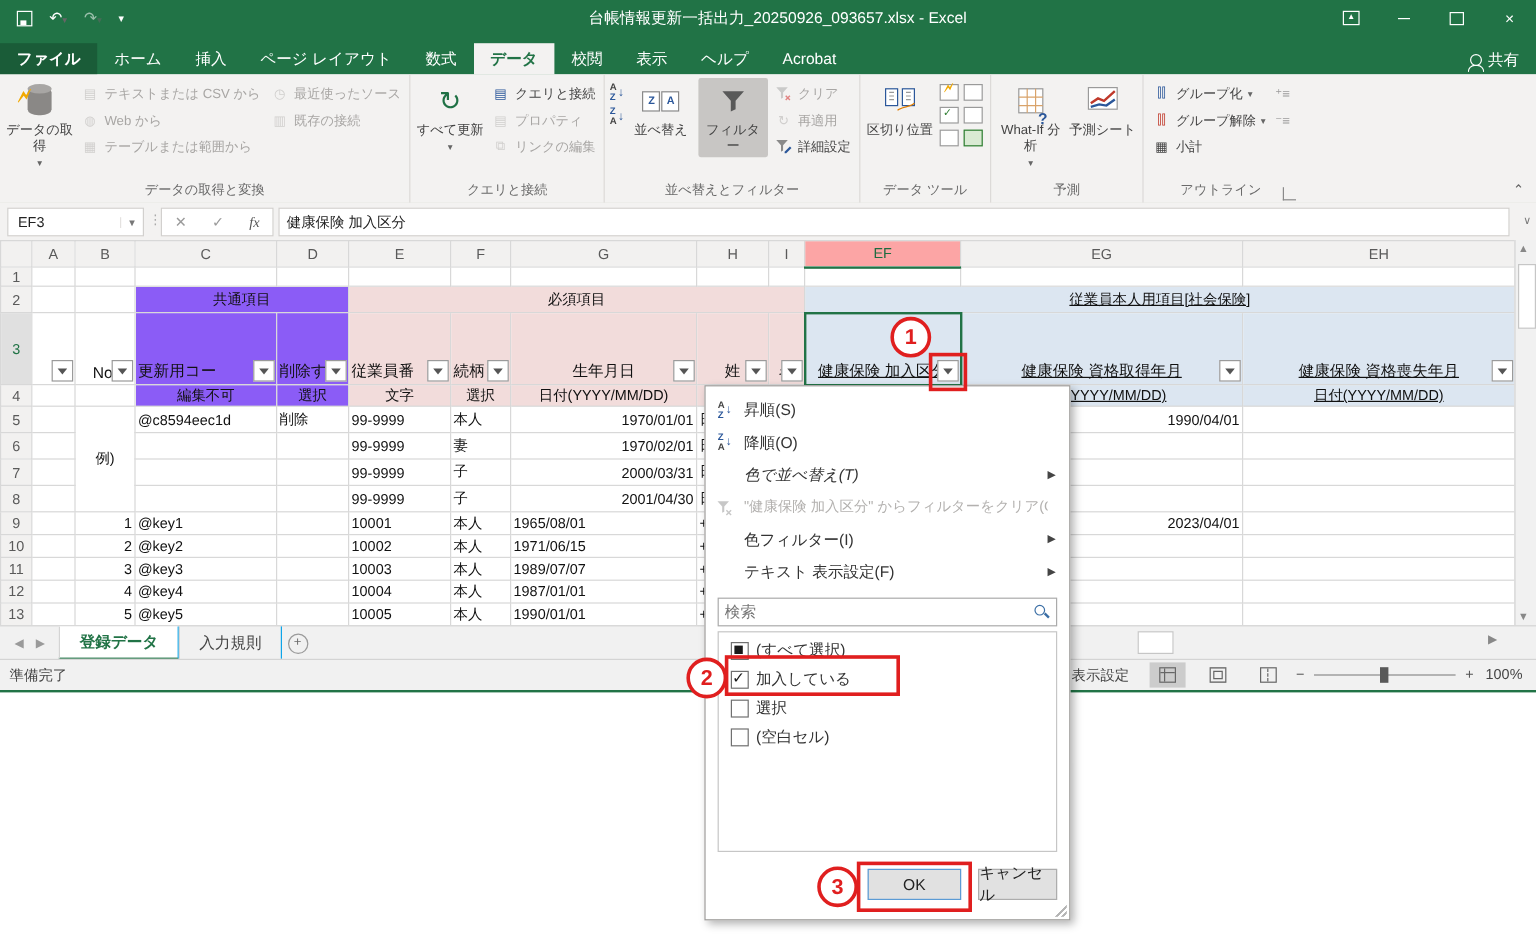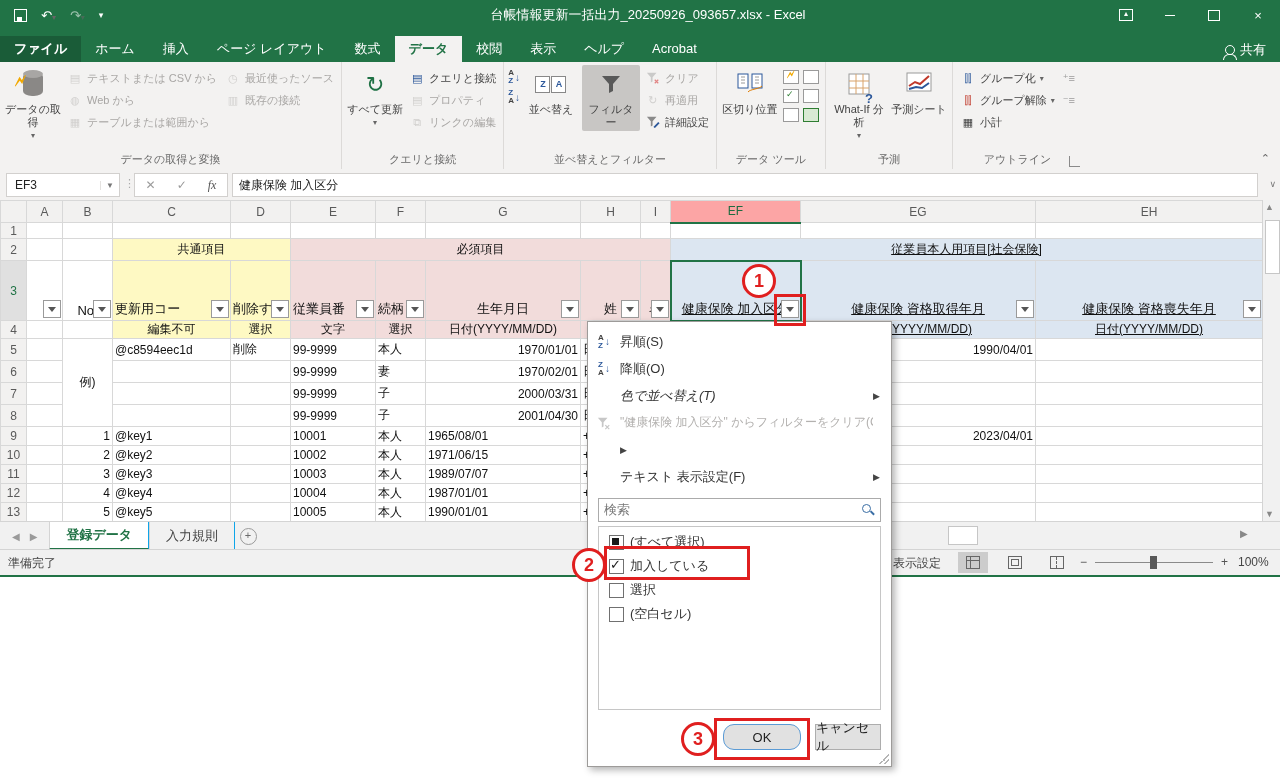--- a/index.html
+++ b/index.html
@@ -66,21 +66,21 @@
   .fvalue{position:absolute;left:232px;top:4px;right:22px;height:22px;background:#fff;border:1px solid #d2d0ce;font-size:12px;color:#222;line-height:22px;padding-left:6px;}
   .fchev{position:absolute;right:4px;top:10px;color:#777;font-size:9px;}
   
   table.sheet{position:absolute;left:0;top:200px;border-collapse:collapse;table-layout:fixed;font-size:12px;color:#111;}
   table.sheet td,table.sheet th{padding:0 2px;overflow:hidden;white-space:nowrap;border:1px solid #d8d8d8;font-weight:normal;}
   .colhdr th{background:#f2f1f0;color:#5a5a5a;font-size:12px;text-align:center;border:1px solid #cfcecd;}
   .colhdr th.sel{background:#fca5a5;color:#1e6b40;border-bottom:2px solid #217346;}
   td.rh{background:#f2f1f0;color:#5a5a5a;text-align:center;border:1px solid #cfcecd;font-size:12px;}
   td.rh.sel{background:#e0e0e0;color:#217346;}
   td.tb{border:1px solid #333;}
-  .hg{background:#fef9c3;}
+  .hg{background:#8b5cf6;}
   .hp{background:#f2dcdb;}
   .hb{background:#dce6f1;text-decoration:underline;}
   td.ctr{text-align:center;}
   td.rt{text-align:right;}
   .hcell{position:relative;vertical-align:bottom;}
   .hcell .ht{display:block;text-align:center;font-size:13px;padding-bottom:2px;}
   .hcell .ht.lft{text-align:left;}
   .fb{position:absolute;right:1px;bottom:2px;width:16px;height:16px;background:#fff;border:1px solid #9a9a9a;display:flex;align-items:center;justify-content:center;}
   .fb i{width:0;height:0;border-left:4px solid transparent;border-right:4px solid transparent;border-top:5px solid #555;}
   
@@ -137,21 +137,21 @@
   .mag{width:16px;flex:none;position:relative;height:16px;margin-right:4px;}
   .mag:before{content:"";position:absolute;left:2px;top:2px;width:7px;height:7px;border:1.5px solid #3a6ea5;border-radius:50%;}
   .mag:after{content:"";position:absolute;left:10px;top:10px;width:5px;height:1.5px;background:#3a6ea5;transform:rotate(45deg);}
   .chklist{position:absolute;left:10px;top:204px;width:281px;height:182px;border:1px solid #c6c6c6;overflow:hidden;}
   .ci{position:absolute;left:10px;height:24px;display:flex;align-items:center;gap:6px;}
   .cb{width:13px;height:13px;border:1px solid #707070;background:#fff;position:relative;flex:none;}
   .cb.ind:after{content:"";position:absolute;left:2px;top:2px;width:7px;height:7px;background:#1a1a1a;}
   .cb.chk:after{content:"✓";position:absolute;left:0px;top:-3px;font-size:13px;font-weight:bold;color:#1a1a1a;}
   .btn{position:absolute;height:24px;background:#e1e1e1;border:1px solid #adadad;font-size:13px;color:#222;
        display:flex;align-items:center;justify-content:center;}
-  .btn.okb{left:135px;top:402px;width:76px;border-color:#5b9bd5;border-radius:11px;}
+  .btn.okb{left:135px;top:402px;width:76px;border-color:#5b9bd5;}
   .btn.cnb{left:227px;top:402px;width:64px;}
   .grip{position:absolute;right:2px;bottom:2px;width:10px;height:10px;
         background:linear-gradient(135deg,transparent 50%,#b5b5b5 50%,#b5b5b5 60%,transparent 60%,transparent 75%,#b5b5b5 75%,#b5b5b5 85%,transparent 85%);}
   
   .rbox{position:absolute;border:3px solid #e01f1f;z-index:99;pointer-events:none;}
   .rcirc{position:absolute;width:28px;height:28px;border:3px solid #e01f1f;border-radius:50%;background:#fff;
          color:#e01f1f;font-weight:bold;font-size:18px;line-height:28px;text-align:center;z-index:100;pointer-events:none;}
 </style>
 </head>
 <body>
@@ -785,20 +785,21 @@
             <path d="M1 2h11l-4.5 5v5l-2 1V7L1 2z" fill="#9a9a9a"></path>
             <path d="M9.5 10.5l4.5 4.5M14 10.5l-4.5 4.5" stroke="#9a9a9a" stroke-width="1.4"></path>
           </svg>
         </span>
       </span>
     <span class="ml">"健康保険 加入区分" からフィルターをクリア(C)</span>
       <span class="sub"></span>
   </div>
   <div class="mi" style="top:114px;">
     <span class="mic"></span>
+      <span class="ml">色フィルター(I)</span>
       <span class="sub">▶</span>
   </div>
   <div class="mi" style="top:141px;">
     <span class="mic"></span>
       <span class="ml">テキスト 表示設定(F)</span>
       <span class="sub">▶</span>
   </div>
   <div class="searchbox">
     <span class="ph">検索</span>
     <span class="mag"></span>

